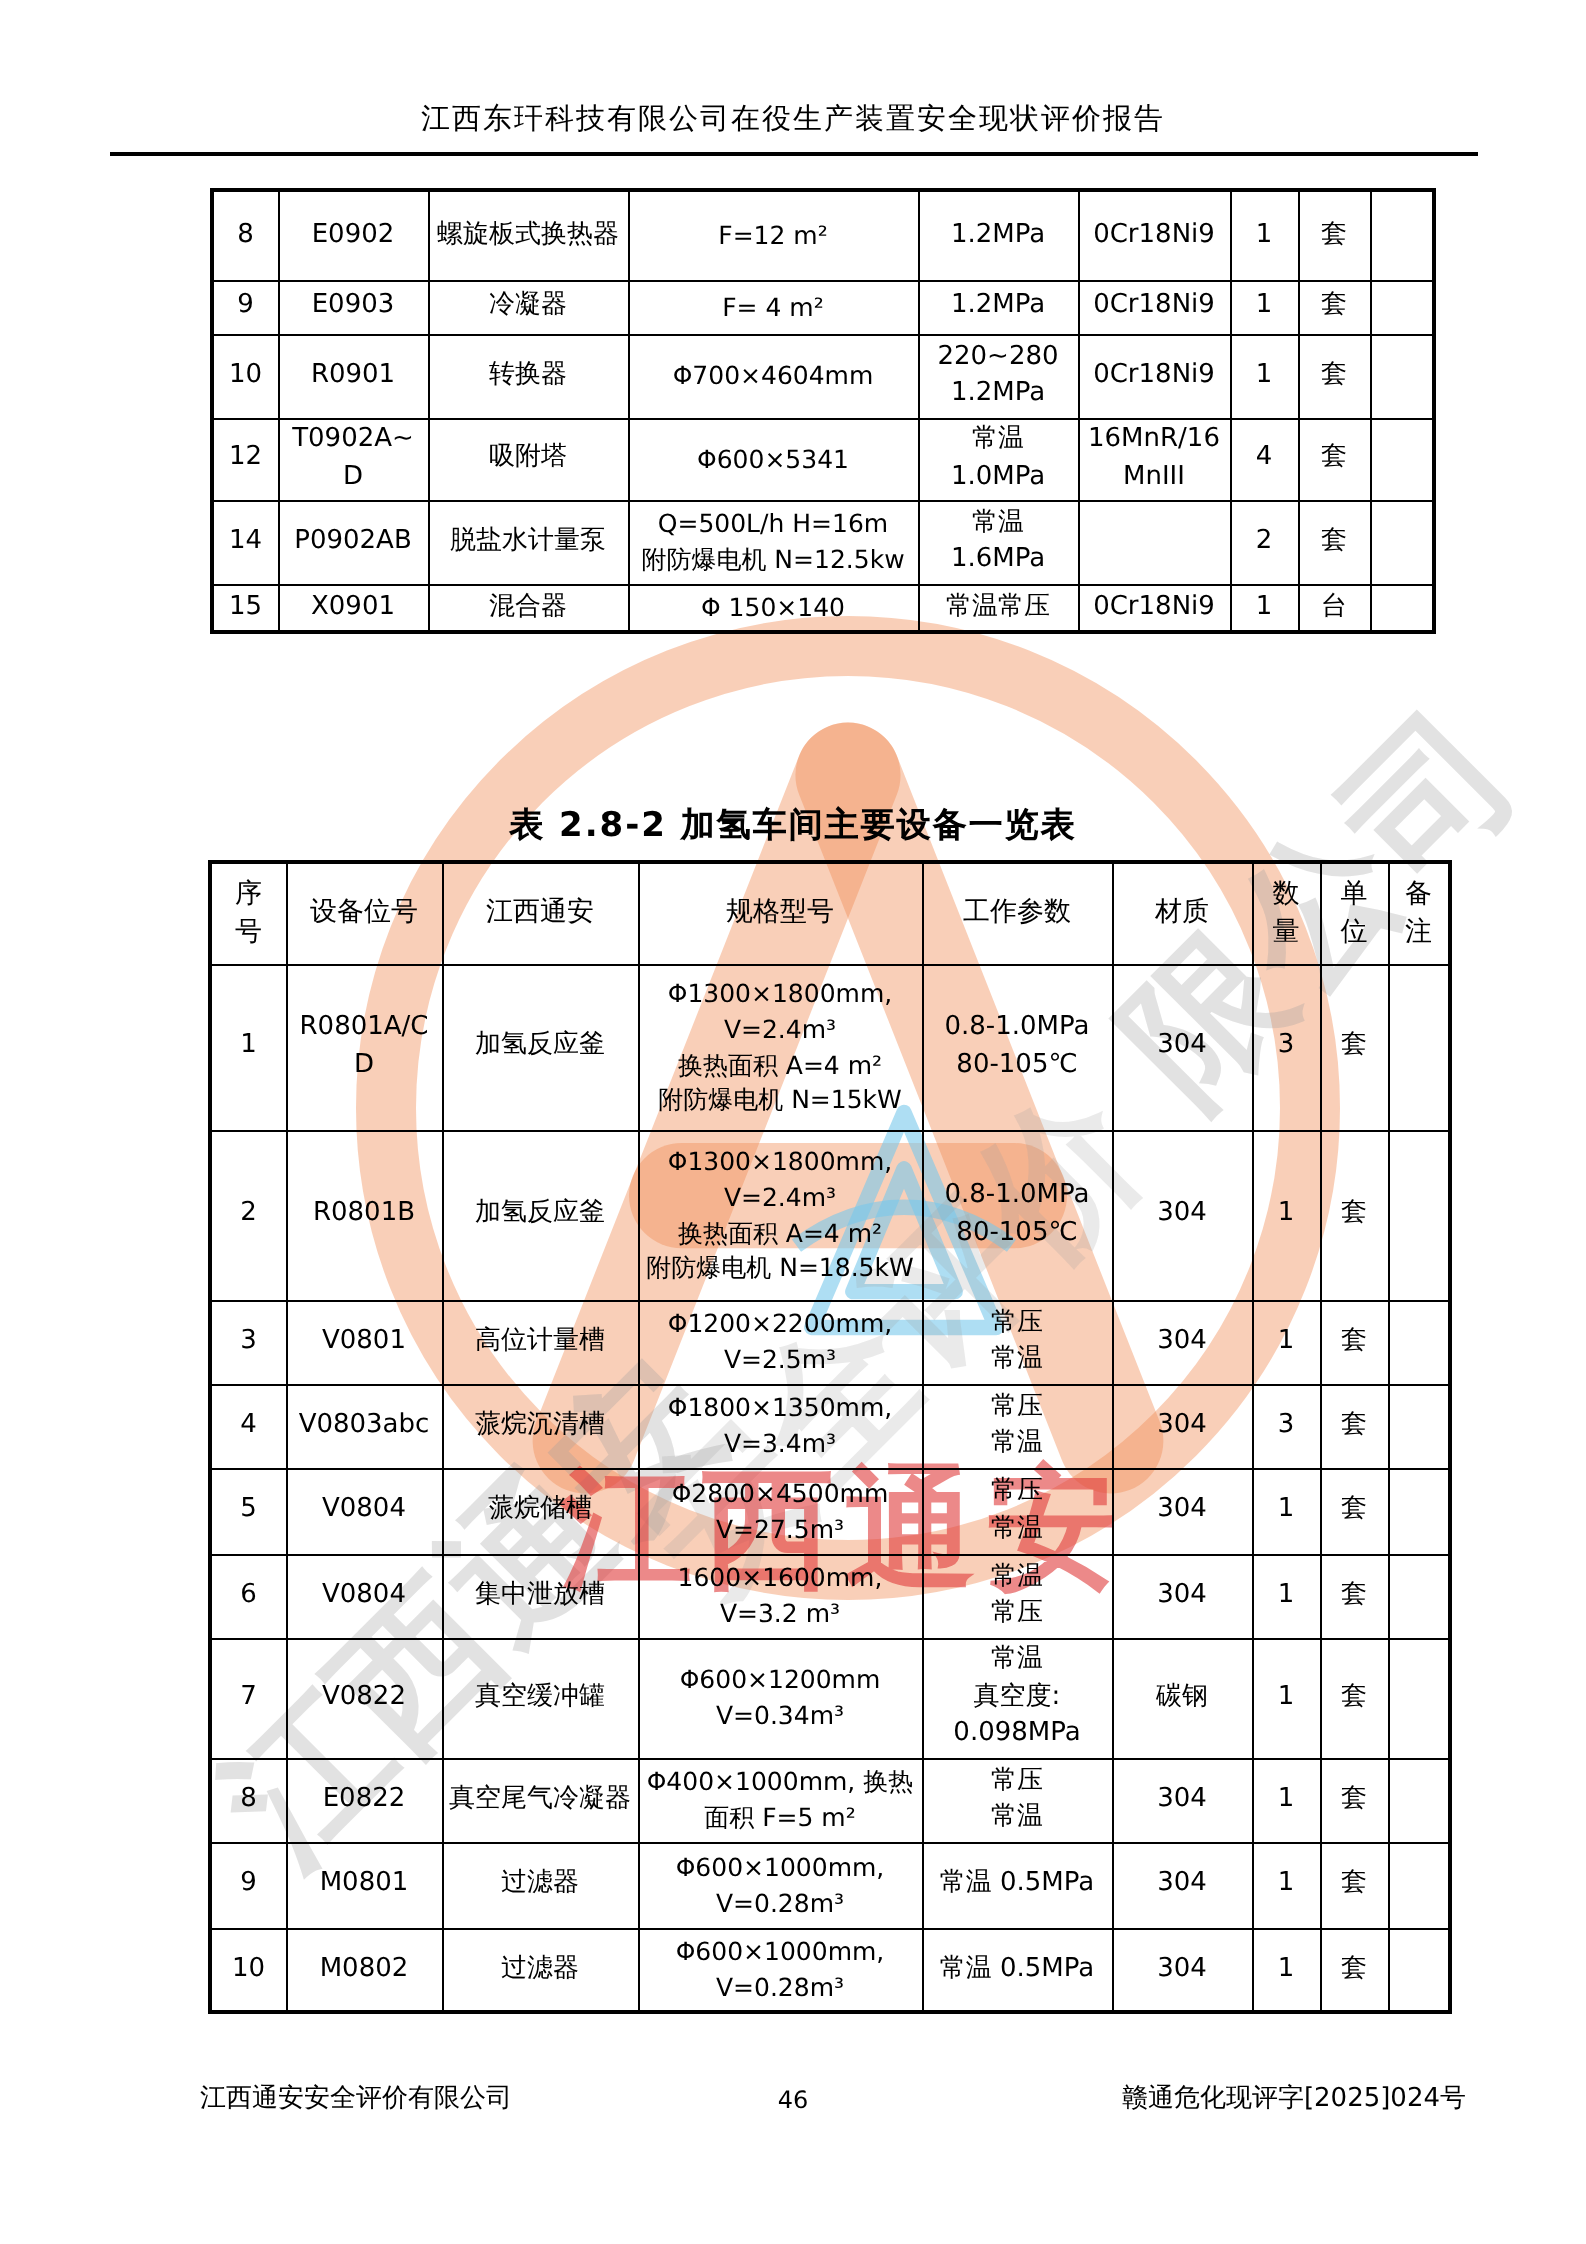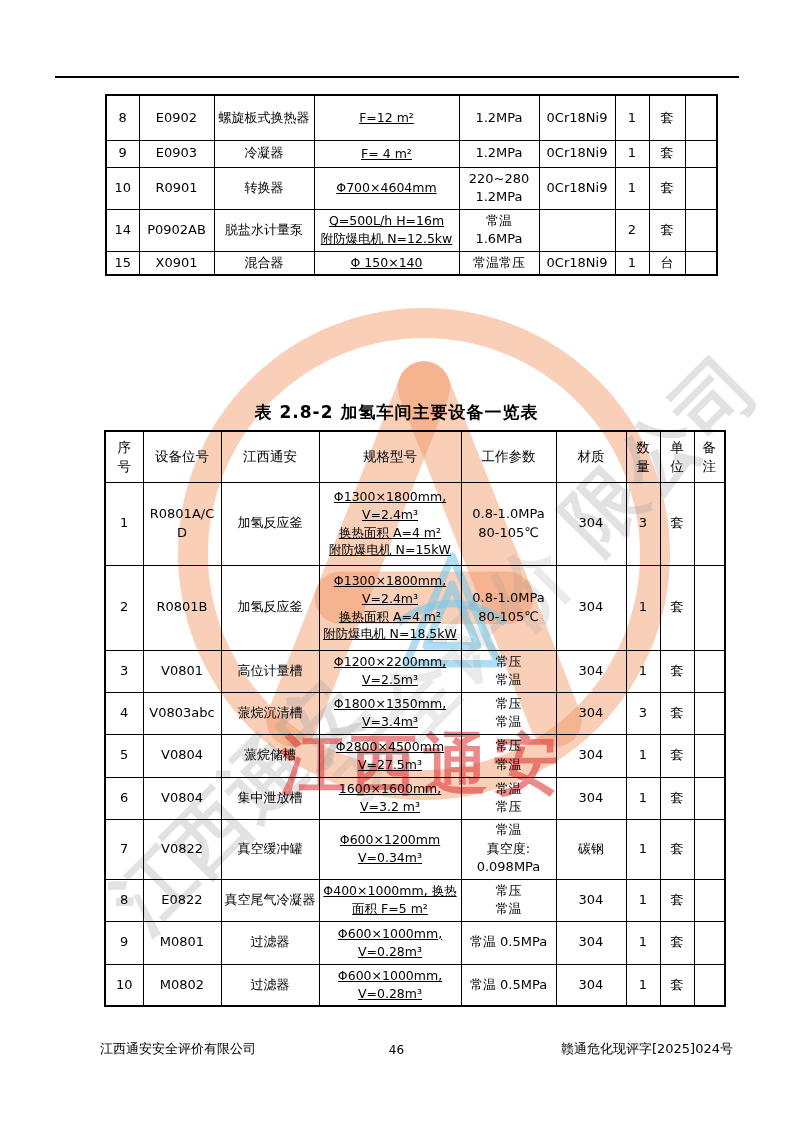--- a/index.html
+++ b/index.html
@@ -12,21 +12,21 @@
                    border-top:2px solid #000;}
   
   table{position:absolute;border-collapse:collapse;table-layout:fixed;
         border:2px solid #000;background:transparent;z-index:2;}
   td{border:1px solid #000;text-align:center;vertical-align:middle;
      font-size:13px;line-height:1.42;white-space:pre-line;padding:1px 2px;
      overflow:hidden;word-break:break-word;}
   .t1{left:105px;top:94px;width:613px;}
   .t2{left:104px;top:430px;width:621px;}
   .t2 td.hd{font-size:13.5px;}
-  td.spec{font-size:12.5px;text-decoration:underline;}
+  td.spec{font-size:12.5px;}
   
   .table-title{position:absolute;top:401px;left:0;right:0;text-align:center;
                font-size:17px;font-weight:bold;letter-spacing:1px;z-index:2;}
   
   .footer-left{position:absolute;top:1040px;left:100px;font-size:13px;z-index:2;text-align:center;}
   .footer-page{position:absolute;top:1043px;left:0;right:0;text-align:center;font-size:12px;z-index:2;}
   .footer-right{position:absolute;top:1040px;right:60px;font-size:13px;z-index:2;}
   
   .wm{position:absolute;z-index:1;pointer-events:none;}
   .stamp-ring{left:178px;top:308px;width:492px;height:492px;border-radius:50%;
@@ -59,20 +59,21 @@
       <path d="M50 8 L14 92 L86 92 Z"></path>
       <path d="M50 30 L30 78 L70 78 Z"></path>
       <path d="M8 60 C 35 40, 65 40, 92 60"></path>
     </g>
   </svg>
   <div class="wm wm-gray wm-g1">江西通安</div>
   <div class="wm wm-gray wm-g2">限公司</div>
   <div class="wm wm-gray wm-g3">安全评价</div>
   <div class="wm wm-red">江西通安</div>
 
+  <div class="doc-header">江西东玕科技有限公司在役生产装置安全现状评价报告</div>
   <div class="doc-header-rule"></div>
 
   <table class="t1">
     <colgroup>
       <col style="width:33px">
         <col style="width:75px">
         <col style="width:100px">
         <col style="width:145px">
       <col style="width:80px">
         <col style="width:76px">
@@ -105,20 +106,32 @@
     </tr>
     <tr style="height:42px">
       <td>10</td>
           <td>R0901</td>
           <td>转换器</td>
           <td class="spec">Φ700×4604mm</td>
           <td>220~280
 1.2MPa</td>
           <td>0Cr18Ni9</td>
           <td>1</td>
+          <td>套</td>
+          <td></td>
+    </tr>
+    <tr style="height:41px">
+      <td>12</td>
+          <td>T0902A~D</td>
+          <td>吸附塔</td>
+          <td class="spec">Φ600×5341</td>
+          <td>常温
+1.0MPa</td>
+          <td>16MnR/16MnIII</td>
+          <td>4</td>
           <td>套</td>
           <td></td>
     </tr>
     <tr style="height:42px">
       <td>14</td>
           <td>P0902AB</td>
           <td>脱盐水计量泵</td>
           <td class="spec">Q=500L/h  H=16m
 附防爆电机 N=12.5kw</td>
           <td>常温

